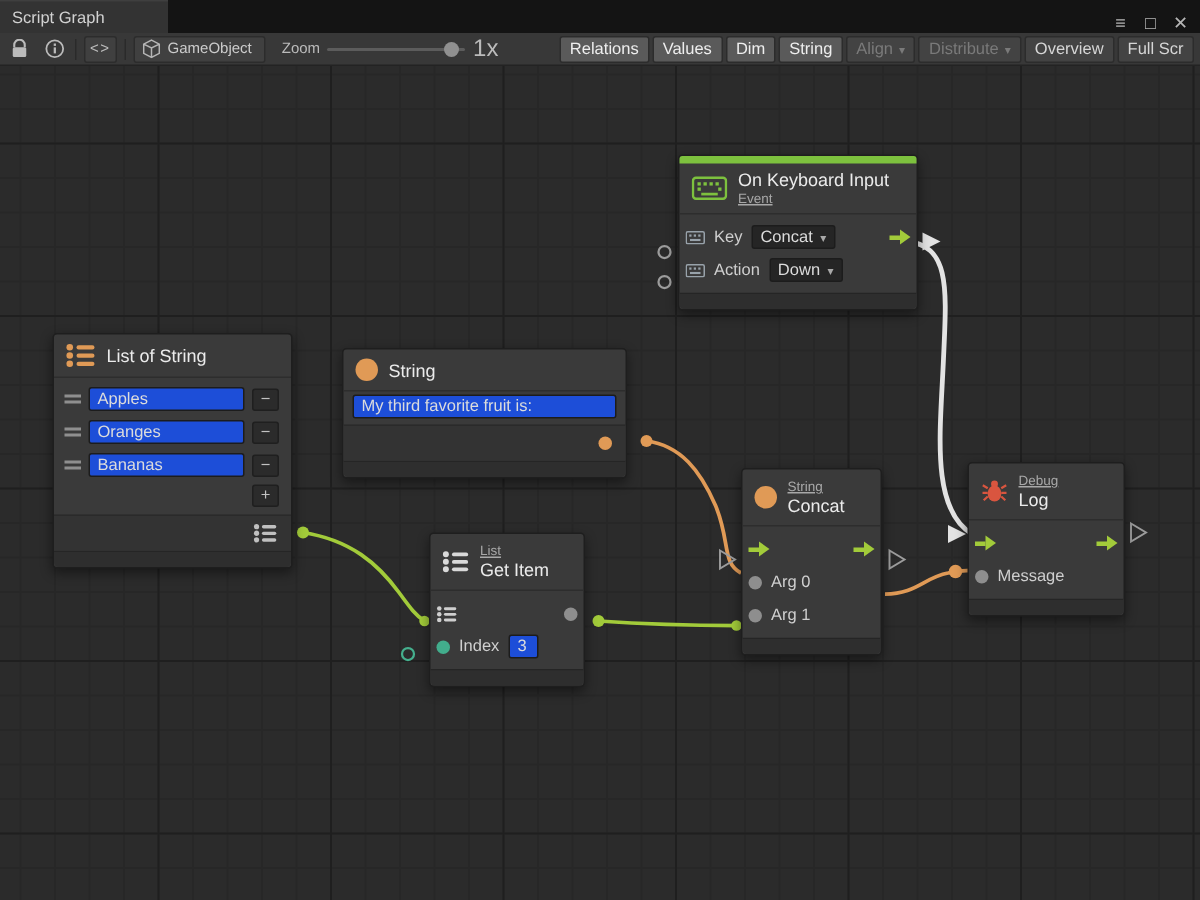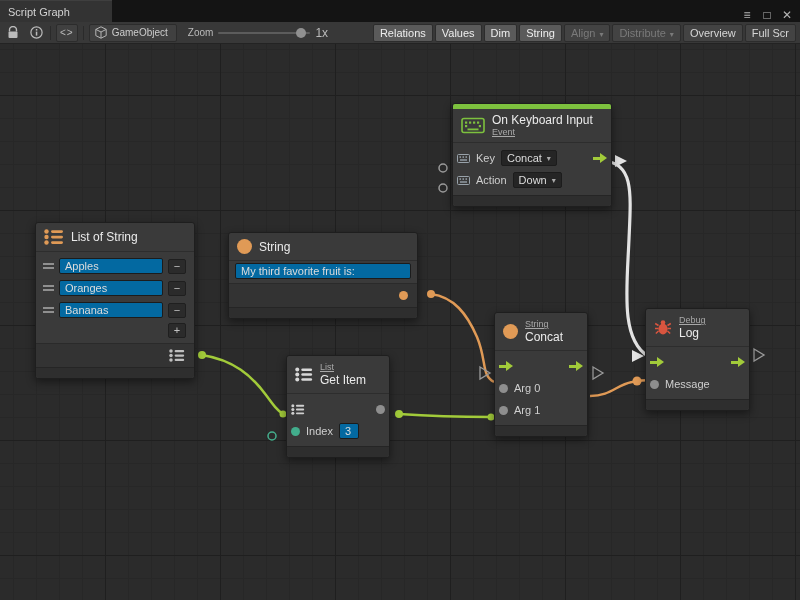--- a/index.html
+++ b/index.html
@@ -23,21 +23,21 @@
   .tb-icon.code { font-size:10px; letter-spacing:1px; border:1px solid #2c2c2c; background:#404040;
                   padding:0 3px; border-radius:2px; }
   .tb-sep { width:1px; height:14px; background:#2a2a2a; }
   .gameobject { display:inline-flex; align-items:center; gap:5px; background:#404040;
                 border:1px solid #2c2c2c; border-radius:2px; height:18px; padding:0 8px 0 5px; }
   .gameobject span { font-size:10px; color:#cccccc; }
   .zoom-label { font-size:10px; color:#bbbbbb; margin-left:6px; }
   .slider { position:relative; width:92px; height:2px; background:#5c5c5c; border-radius:1px; }
   .slider-handle { position:absolute; left:78px; top:-4px; width:10px; height:10px;
                    border-radius:50%; background:#909090; }
-  .zoom-value { font-size:12px; color:#bbbbbb; margin-right:2px;text-align:right; }
+  .zoom-value { font-size:16px; color:#bbbbbb; margin-right:2px;text-align:right; }
   .tb-buttons { margin-left:auto; display:flex; align-items:center; gap:2px; }
   .tb-btn { font-family:"Liberation Sans",sans-serif; font-size:11px; color:#d6d6d6;
             background:#434343; border:1px solid #2c2c2c; border-radius:2px; height:18px;
             padding:0 6px; cursor:default; white-space:nowrap; }
   .tb-btn.on { background:#5a5a5a; color:#eeeeee; }
   .tb-btn.disabled { color:#7a7a7a; }
   .tb-btn.drop::after { content:"▾"; font-size:8px; margin-left:4px; color:inherit; }
 
   
   .canvas { position:relative; flex:1; background-color:#2b2b2b;
@@ -73,21 +73,21 @@
   .port-dot.teal { background:#42ad8c; }
   .port-dot.orange { background:#e09a56; }
 
   .flow-arrow { position:relative; width:14px; height:10px; flex:0 0 auto; }
   .flow-arrow::before { content:""; position:absolute; left:0; top:4px; width:7px; height:2.5px;
                         background:#a2cb3a; }
   .flow-arrow::after { content:""; position:absolute; left:7px; top:0;
                        border-left:7px solid #a2cb3a; border-top:5px solid transparent;
                        border-bottom:5px solid transparent; }
 
-  .field { background:#0369a1; border:1px solid #1c1c1c; border-radius:2px; padding:1px 5px;
+  .field { background:#1d4ed8; border:1px solid #1c1c1c; border-radius:2px; padding:1px 5px;
            color:#dcdcdc; font-size:11px; white-space:nowrap; overflow:hidden; }
   .field-row { padding:2px 6px 4px 6px; }
   .field.wide { display:block; }
   .field.small-field { min-width:20px; }
   .dropdown { display:inline-flex; align-items:center; background:#252525; border:1px solid #1c1c1c;
               border-radius:2px; padding:1px 5px; font-size:11px; color:#dcdcdc; }
   .dropdown::after { content:"▾"; font-size:8px; margin-left:5px; color:#a9a9a9; }
 
   .list-row { display:flex; align-items:center; gap:5px; height:22px; padding:0 8px 0 7px; }
   .drag-handle { display:flex; flex-direction:column; gap:2px; width:11px; flex:0 0 auto; }

